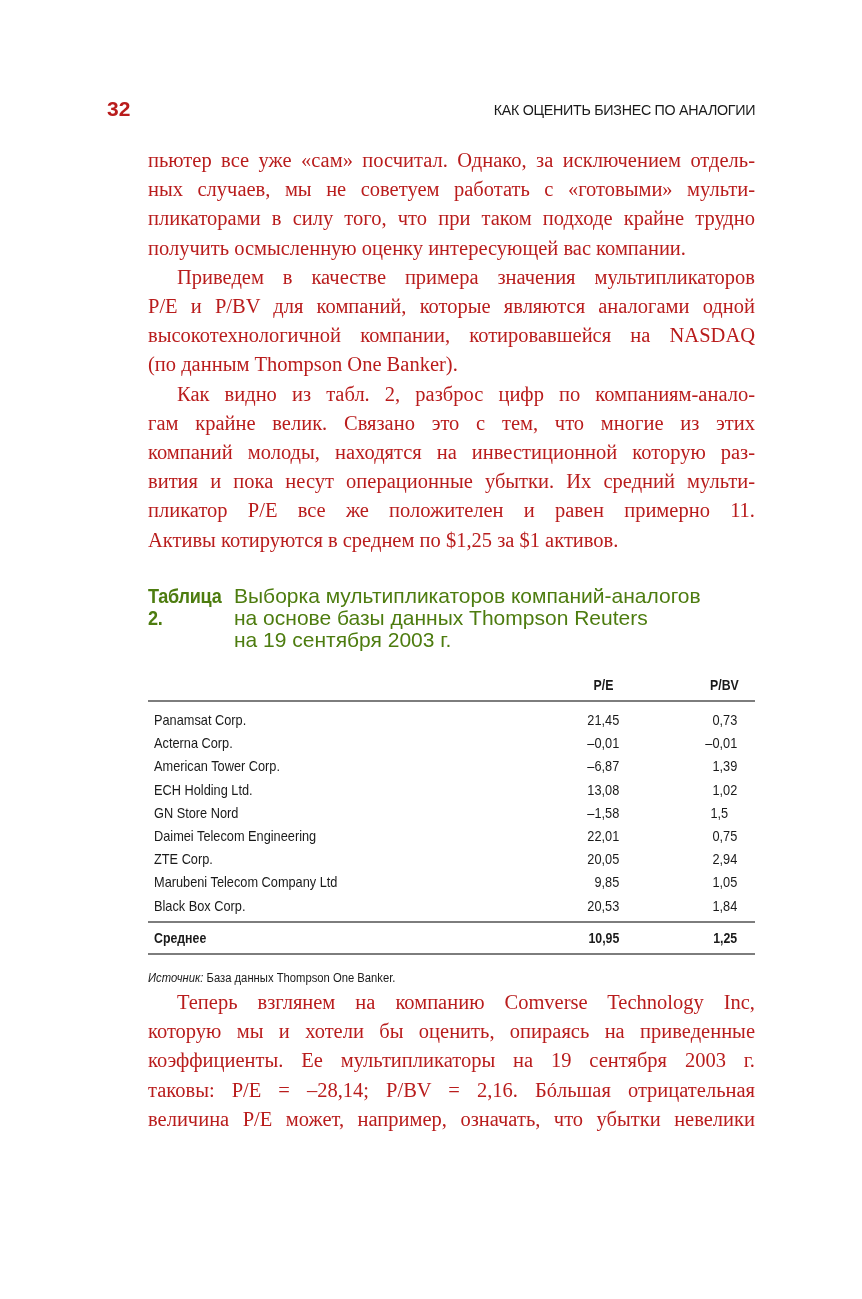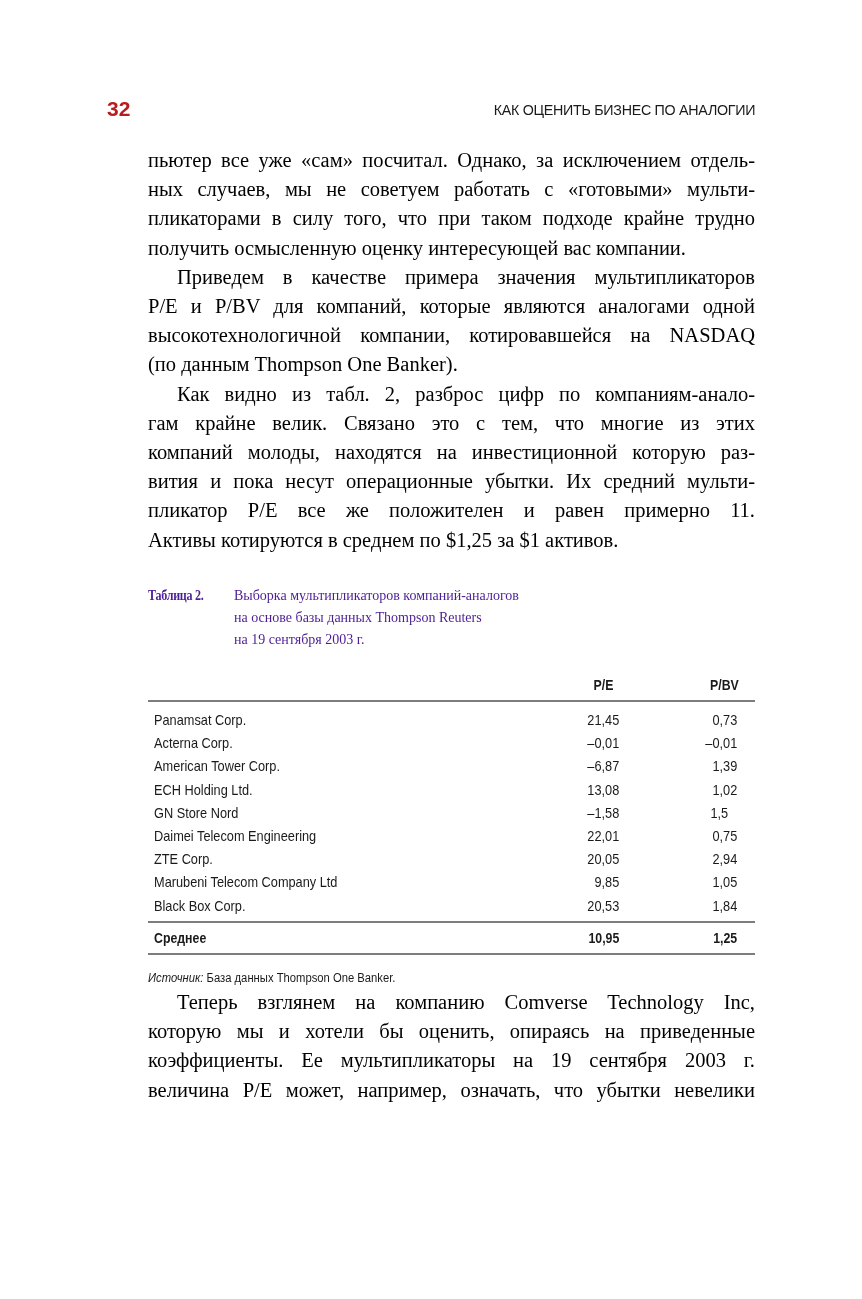--- a/index.html
+++ b/index.html
@@ -36,45 +36,45 @@
       transform: scaleX(0.92);
       transform-origin: right center;
     }
     .body-text {
       position: absolute;
       left: 148px;
       width: 607px;
       font-family: "Liberation Serif", serif;
       font-size: 20.5px;
       line-height: 29.2px;
-      color: #000000;
+      color: #b91c1c;
     }
     .block-top { top: 146px; }
     .block-bottom { top: 988px; }
 
     .line {
       display: block;
       white-space: nowrap;
       text-align: justify;
       text-align-last: justify;
     }
     .line.last {
       text-align-last: left;
     }
     .line.indent { padding-left: 29px; }
 
     .caption {
       position: absolute;
       left: 148px;
       top: 585px;
       width: 610px;
-      font-family: Liberation Serif, serif;
-      font-size: 14px;
+      font-family: Liberation Sans, sans-serif;
+      font-size: 21px;
       line-height: 22px;
-      color: #4c1d95;
+      color: #4d7c0f;
     }
     .caption .label {
       font-weight: bold;
       display: inline-block;
       width: 86px;
       transform: scaleX(0.86);
       transform-origin: left center;
       letter-spacing: -0.3px;
     }
     .caption .title-lines {
@@ -288,15 +288,16 @@
 
 <div class="source">
   <span class="src-label">Источник:</span><span> База данных Thompson One Banker.</span>
 </div>
 
 <div class="body-text block-bottom">
   <div>
     <span class="line indent">Теперь взглянем на компанию Comverse Technology Inc,</span>
     <span class="line">которую мы и хотели бы оценить, опираясь на приведенные</span>
     <span class="line">коэффициенты. Ее мультипликаторы на 19 сентября 2003 г.</span>
+    <span class="line">таковы: P/E = –28,14; P/BV = 2,16. Бóльшая отрицательная</span>
     <span class="line">величина P/E может, например, означать, что убытки невелики</span>
   </div>
 </div>
 
 </body></html>

